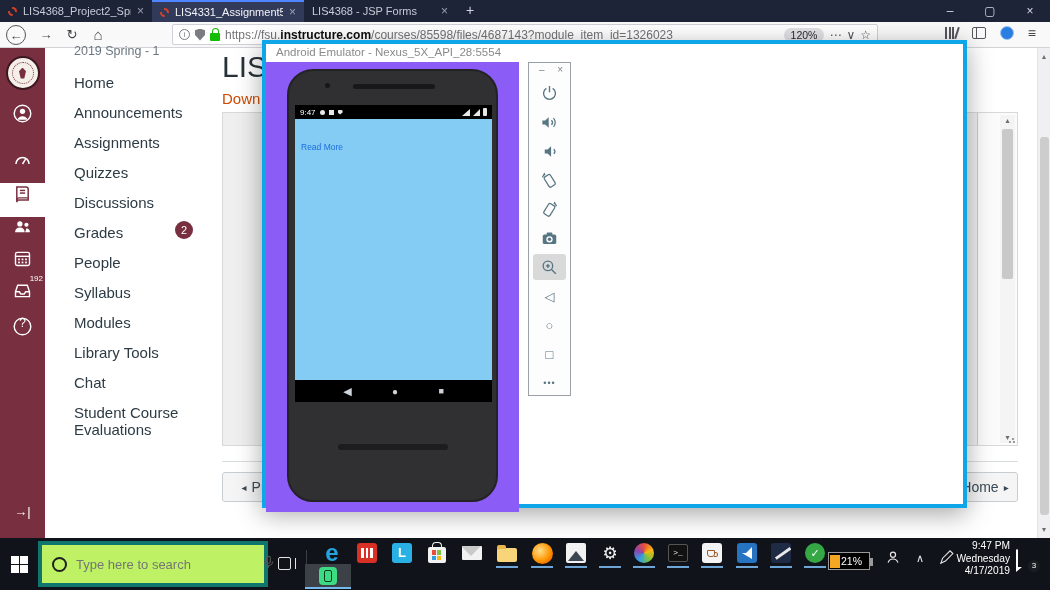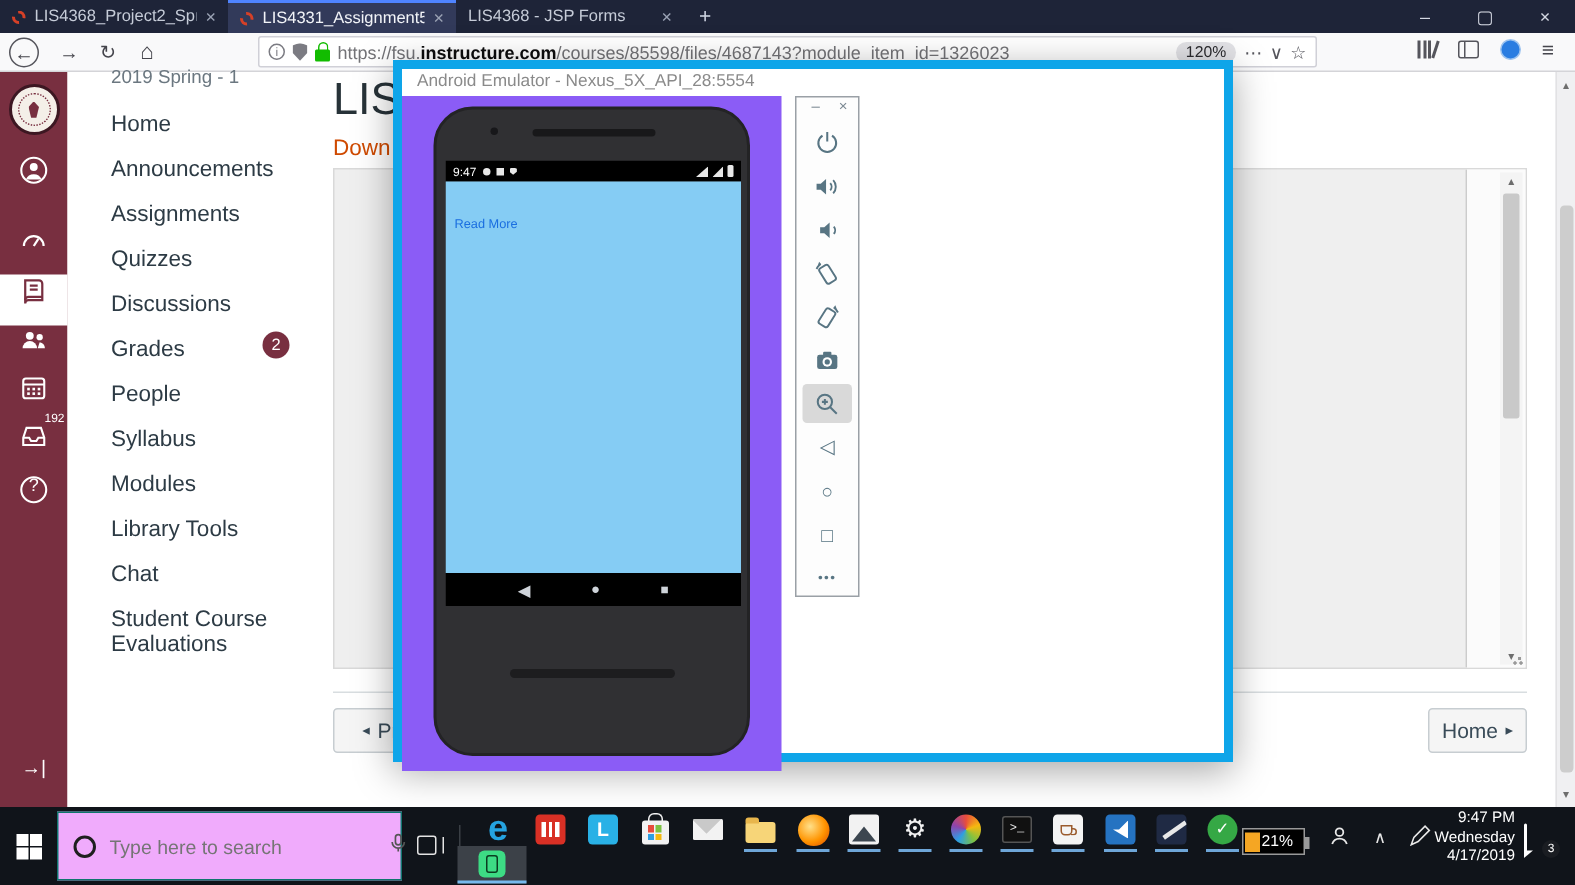--- a/index.html
+++ b/index.html
@@ -68,21 +68,21 @@
   #divider { position:absolute; left:222px; top:413px; width:796px; height:1px; background:#d8dde0; }
   .modbtn { position:absolute; top:424px; height:30px; background:#f5f5f5; border:1px solid #c7cdd1; border-radius:3px; font-size:14px; color:#394b58; display:flex; align-items:center; justify-content:center; gap:5px; padding:0 12px; }
   #prevbtn { left:222px; width:78px; }
   #nextbtn { left:952px; width:66px; }
   .modbtn .tri { font-size:10px; }
   #pg-scroll { position:absolute; right:0; top:0; width:13px; height:490px; background:#f0f0f2; border-left:1px solid #e2e2e4; }
   #pg-scroll .ar { position:absolute; left:0; width:12px; text-align:center; font-size:8px; color:#6d6d6d; }
   #pg-scroll .thumb { position:absolute; left:2px; width:9px; top:89px; height:378px; background:#cdcdcd; border-radius:3px; }
 
   
-  #emu { left:262px; top:40px; width:560px; height:468px; background:#fff; border:6px solid #0ea5e9; box-shadow:0 6px 24px rgba(0,0,0,.35); z-index:10; }
+  #emu { left:262px; top:40px; width:705px; height:468px; background:#fff; border:4px solid #0ea5e9; box-shadow:0 6px 24px rgba(0,0,0,.35); z-index:10; }
   #emu-title { position:absolute; left:10px; top:2px; font-size:11.5px; color:#8a8a8a; }
   #phone-zone { position:absolute; left:0; top:18px; width:253px; height:450px; background:#8b5cf6; }
   #phone { position:absolute; left:21px; top:7px; width:211px; height:433px; background:#303033; border:2px solid #232325; border-radius:26px; }
   .cam { position:absolute; left:36px; top:12px; width:5px; height:5px; background:#17171a; border-radius:50%; }
   .spk-top { position:absolute; left:64px; top:13px; width:82px; height:5px; background:#18181a; border-radius:3px; }
   .spk-bot { position:absolute; left:49px; top:373px; width:110px; height:6px; background:#1d1d1f; border-radius:3px; }
   #screen { position:absolute; left:6px; top:34px; width:197px; height:352px; overflow:hidden; }
   #sbar { height:14px; background:#000; display:flex; align-items:center; padding:0 5px; gap:4px; }
   #sbar .t { color:#fff; font-size:8px; }
   .s-ico { width:5px; height:5px; background:#e8e8e8; }
@@ -108,21 +108,21 @@
   .etb { position:absolute; left:0; width:41px; height:26px; display:flex; align-items:center; justify-content:center; color:#587583; }
   .etb svg { width:19px; height:19px; }
   .etb.sel { background:#d9d9d9; border-radius:3px; left:4px; width:33px; }
   .etb.glyph { font-size:13px; }
   .etb.dots { font-size:9px; letter-spacing:1px; color:#587583; }
 
   
   #taskbar { left:0; top:538px; width:1050px; height:52px; background:#10141a; z-index:20; }
   #startbtn { position:absolute; left:11px; top:18px; width:17px; height:17px; display:grid; grid-template-columns:8px 8px; grid-gap:1px; }
   #startbtn i { background:#fff; width:8px; height:8px; }
-  #searchbox { position:absolute; left:38px; top:3px; width:230px; height:46px; background:#f0abfc; border:1px solid #0f766e; display:flex; align-items:center; gap:9px; padding:0 10px; }
+  #searchbox { position:absolute; left:38px; top:3px; width:230px; height:46px; background:#bef264; border:4px solid #0f766e; display:flex; align-items:center; gap:9px; padding:0 10px; }
   .cortana { width:15px; height:15px; border:2.5px solid #1f1f1f; border-radius:50%; flex:0 0 auto; }
   #searchbox input { border:none; outline:none; flex:1; font-size:13px; color:#3b3b3b; font-family:inherit; background:transparent; }
   .mic svg { width:15px; height:18px; }
   #taskview { position:absolute; left:278px; top:18px; width:20px; height:17px; }
   #taskview .fr { position:absolute; left:0; top:1px; width:13px; height:13px; border:1.5px solid #e4e4e4; border-radius:2px; }
   #taskview .bar { position:absolute; right:2px; top:2px; width:1.5px; height:11px; background:#e4e4e4; }
   .tsep { position:absolute; left:306px; top:12px; width:1px; height:28px; background:#3a3f45; }
   .tk { position:absolute; top:541px; width:24px; height:24px; display:flex; align-items:center; justify-content:center; z-index:21; }
   .underline { position:absolute; top:566px; width:22px; height:2px; background:#6ea6d8; z-index:21; }
   .edge-e { color:#25a3e0; font-size:24px; font-weight:bold; line-height:22px; }

